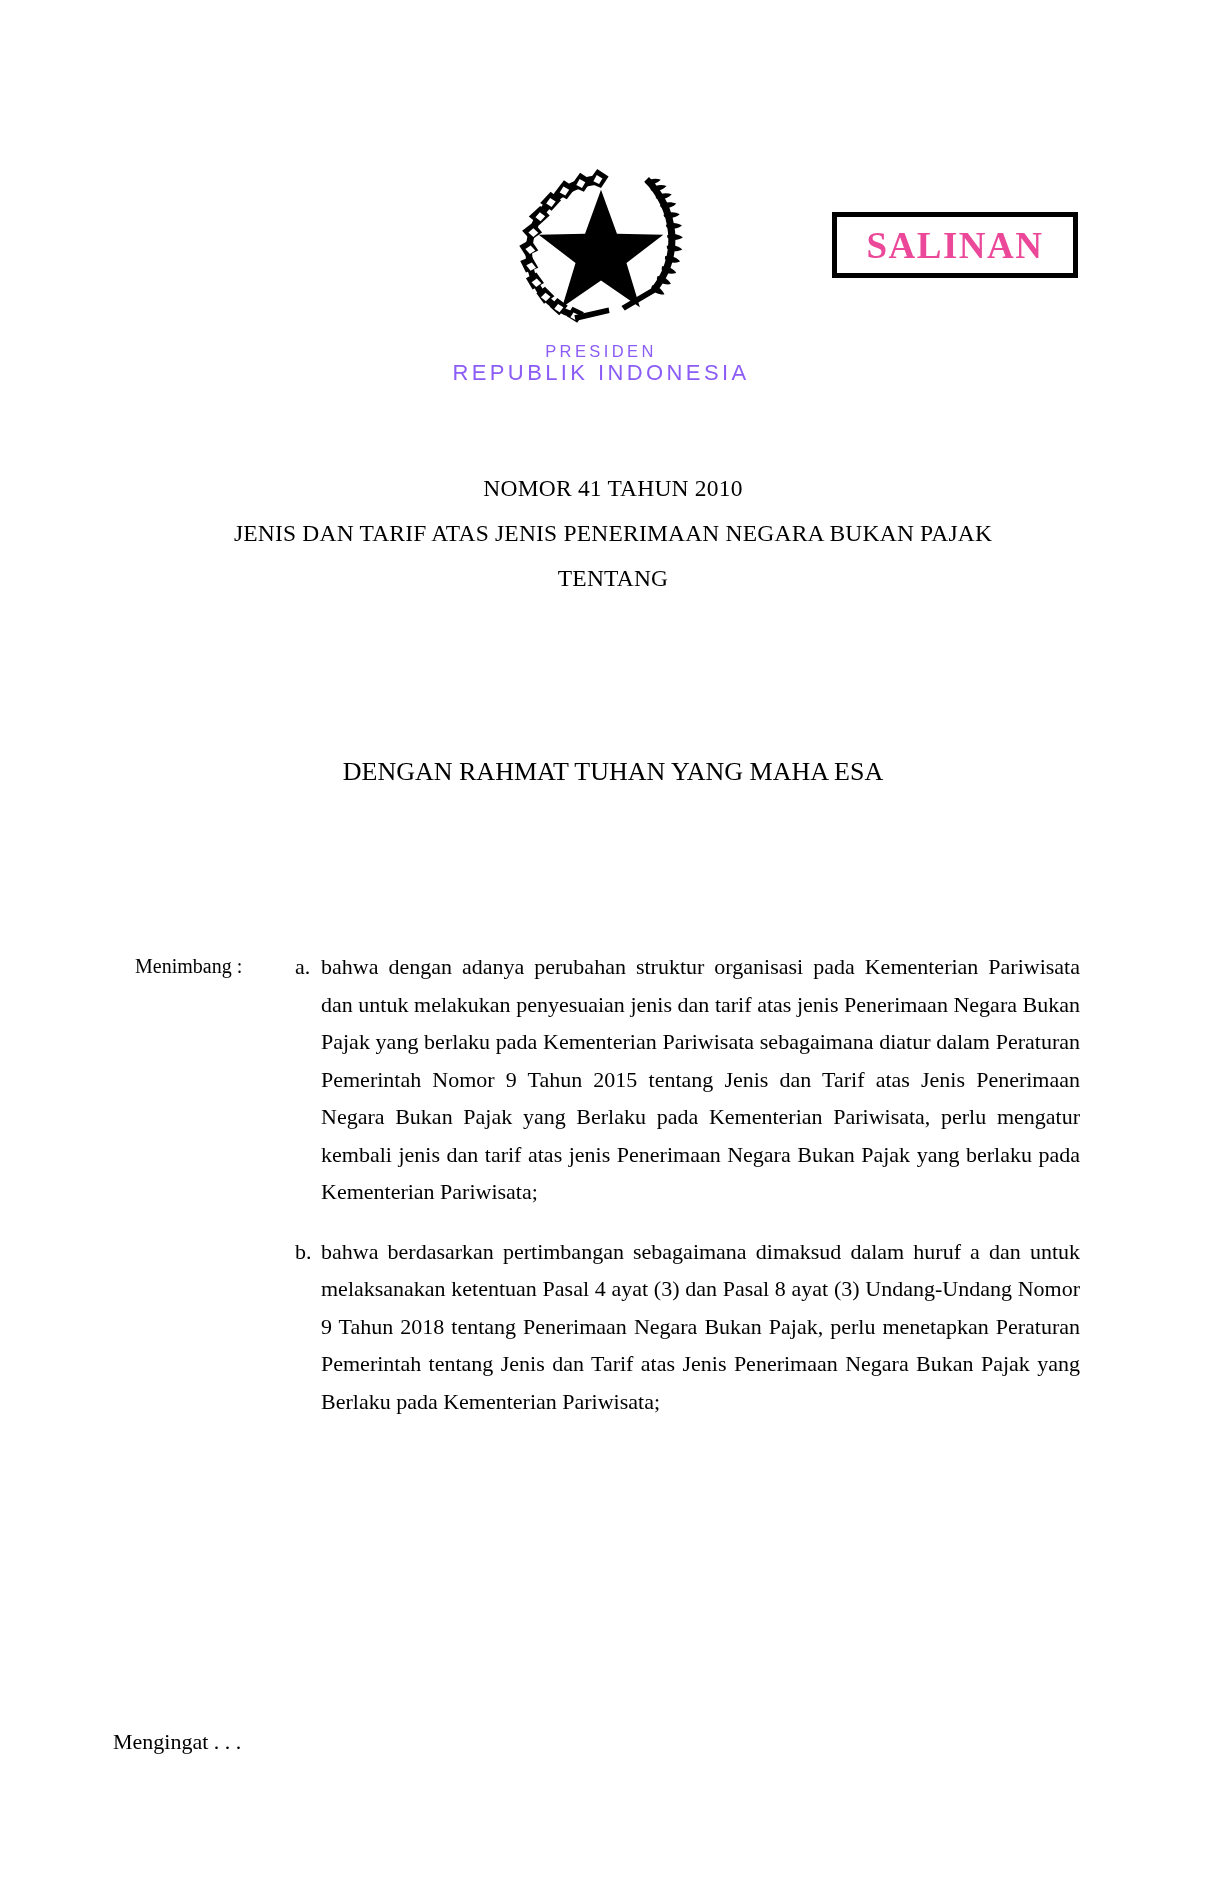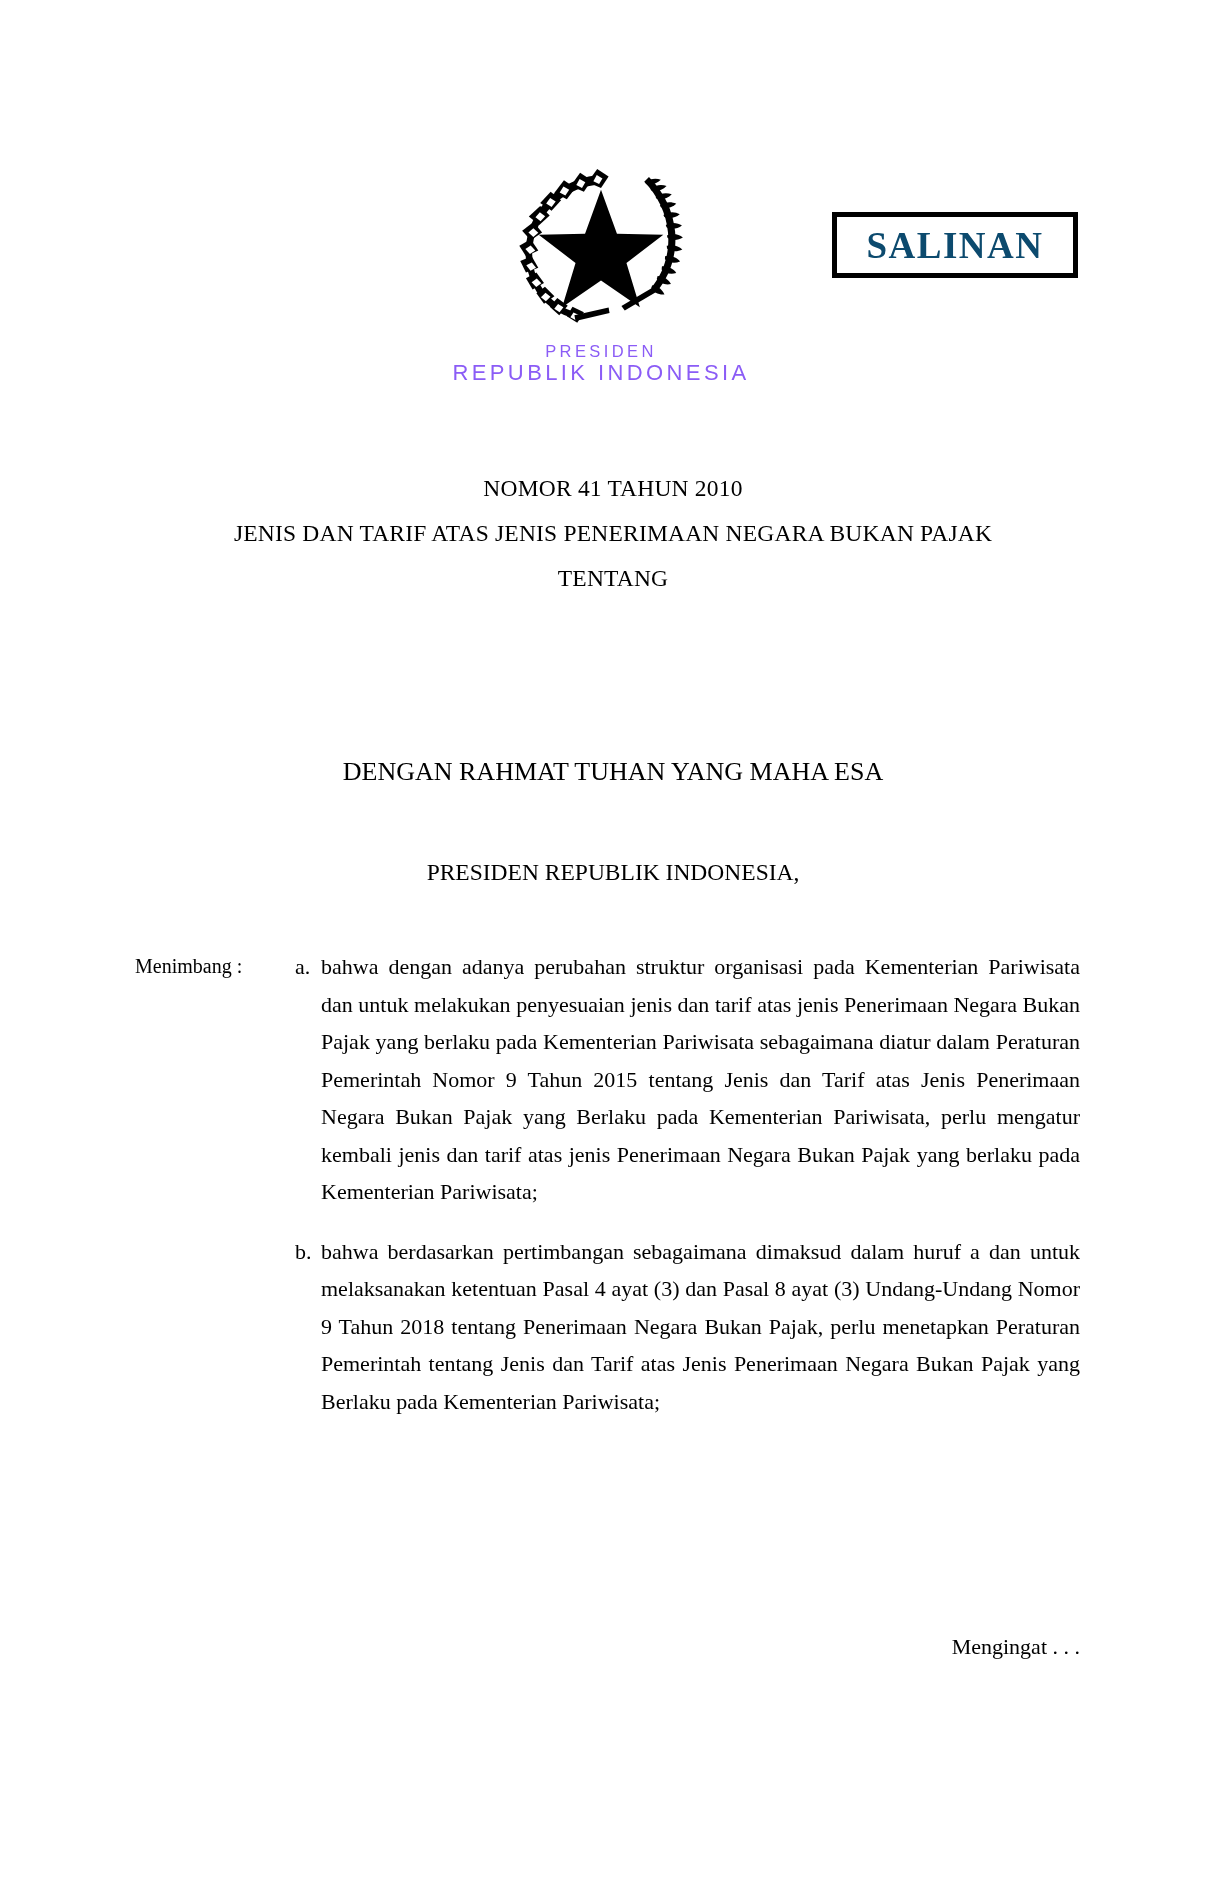--- a/index.html
+++ b/index.html
@@ -76,21 +76,21 @@
     align-items: center;
     justify-content: center;
     background: #ffffff;
   }
   .salinan-box .salinan-text {
     font-family: "Liberation Serif", "DejaVu Serif", serif;
     font-weight: 700;
     font-size: 37px;
     letter-spacing: 1.5px;
     line-height: 1;
-    color: #0c4a6e;
+    color: #ec4899;
   }
 
   
   .title-block {
     position: absolute;
     left: 113px;
     top: 466px;
     width: 1000px;
     text-align: center;
   }
@@ -162,23 +162,22 @@
     line-height: 37.5px;
     text-align: justify;
     text-justify: inter-word;
     hyphens: none;
   }
 
   
   .catchword {
     position: absolute;
     left: 113px;
-    top: 1630px;
+    top: 1725px;
     width: 967px;
-    text-align: right;
     font-size: 22px;
     line-height: 34px;
   }
 </style>
 </head>
 <body>
 
 <div class="page">
 
   <div class="header-zone">
@@ -267,21 +266,20 @@
   </div>
 
   <div class="title-block">
     <div class="t-line">NOMOR 41 TAHUN 2010</div>
     <div class="t-line">JENIS DAN TARIF ATAS JENIS PENERIMAAN NEGARA BUKAN PAJAK</div>
     <div class="t-line">TENTANG</div>
   </div>
 
   <div class="invocation">DENGAN RAHMAT TUHAN YANG MAHA ESA</div>
 
-  <div class="signatory">PRESIDEN REPUBLIK INDONESIA,</div>
 
   <div class="considering">
     <div class="considering-row">
       <div class="considering-label">Menimbang :</div>
       <div class="considering-items">
 
         <div class="consider-item">
           <div class="consider-marker">a.</div>
           <div class="consider-text">bahwa dengan adanya perubahan struktur organisasi  pada Kementerian Pariwisata dan untuk melakukan penyesuaian jenis dan tarif atas jenis Penerimaan Negara Bukan Pajak yang berlaku pada Kementerian Pariwisata sebagaimana diatur dalam Peraturan Pemerintah Nomor 9  Tahun 2015 tentang Jenis dan Tarif atas Jenis Penerimaan Negara Bukan Pajak yang Berlaku pada Kementerian Pariwisata, perlu mengatur kembali jenis dan tarif atas jenis Penerimaan Negara Bukan Pajak yang berlaku pada Kementerian Pariwisata;</div>
         </div>

